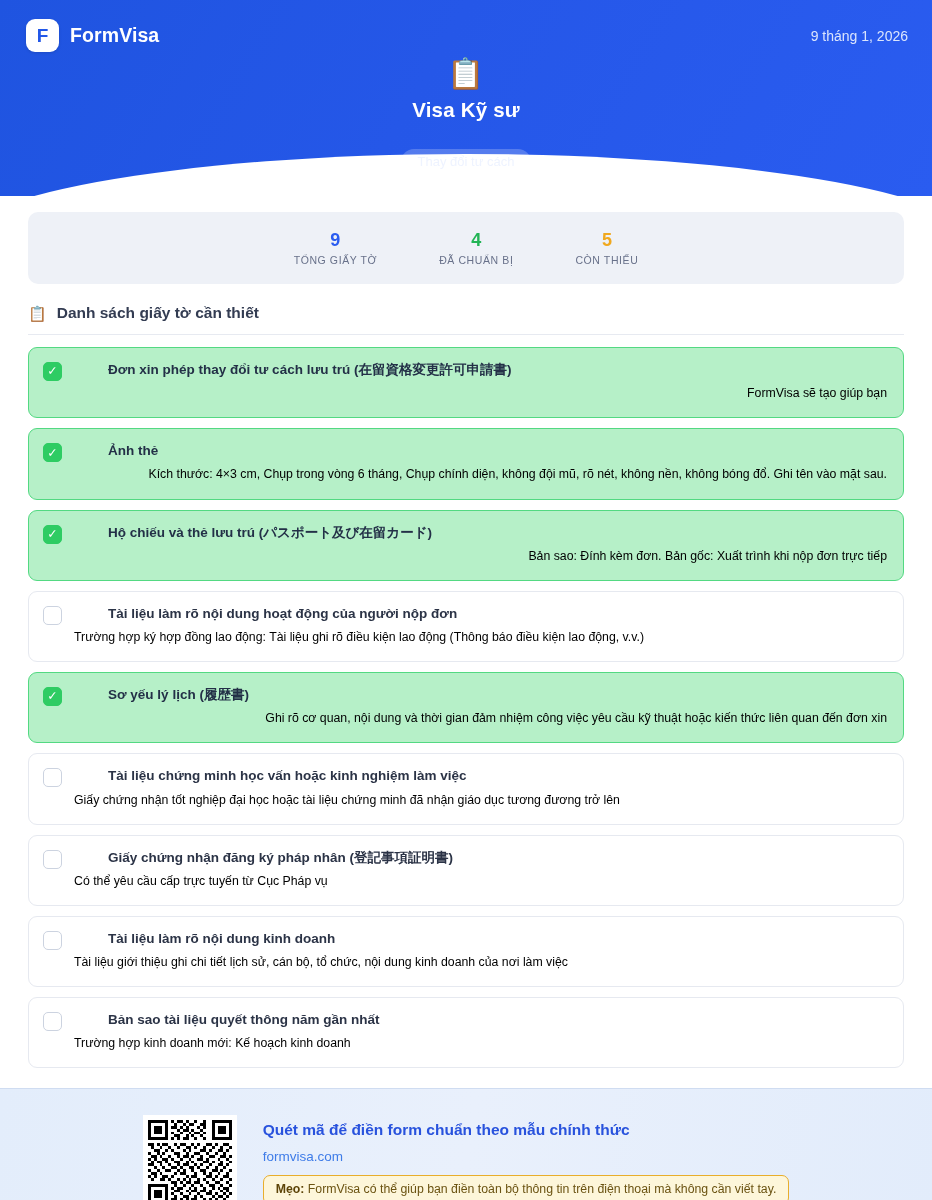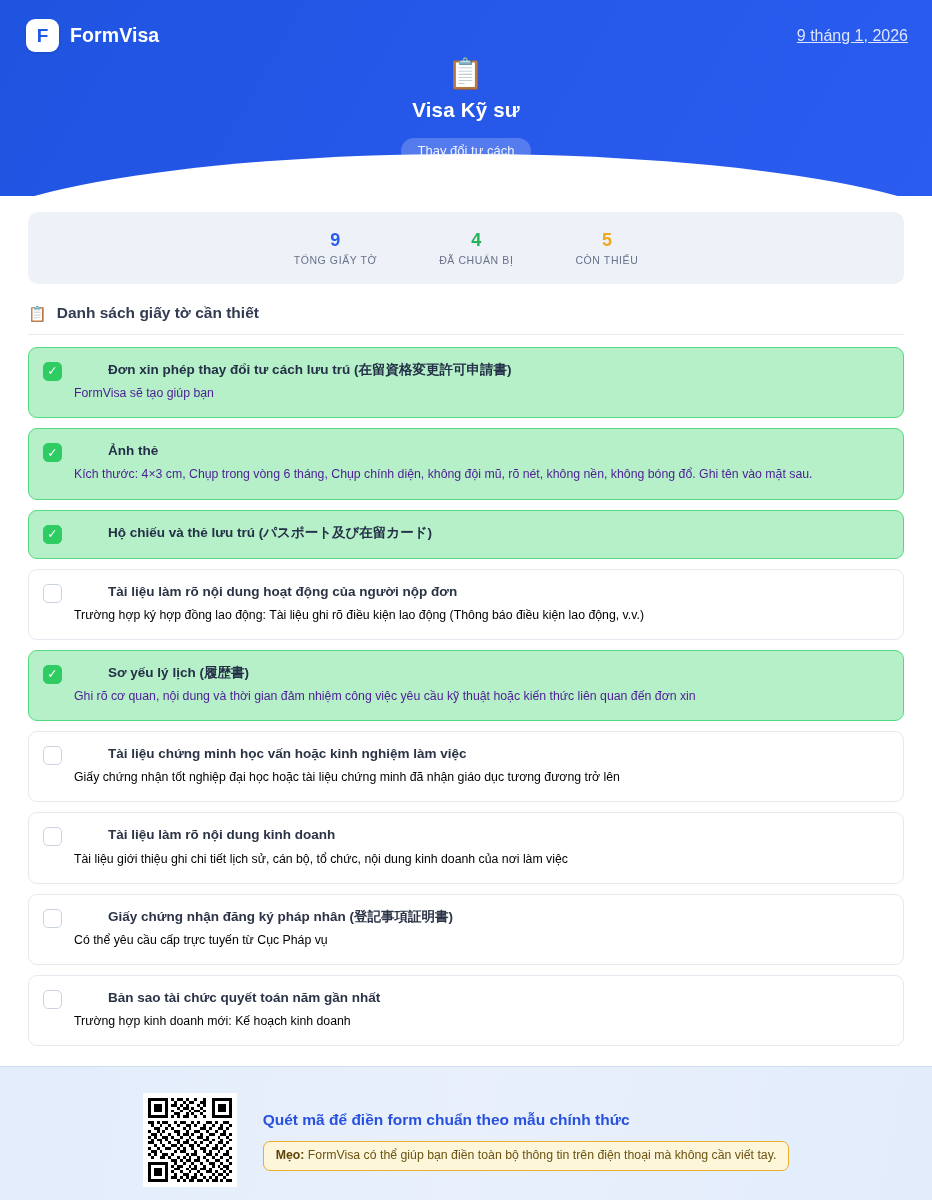--- a/index.html
+++ b/index.html
@@ -34,33 +34,33 @@
     display: flex; align-items: center; justify-content: center;
     box-shadow: 0 1px 3px rgba(0,0,0,.13);
   }
   .logo-f {
     font-size: 19px; font-weight: bold; color: #2257e8;
     font-family: "Liberation Sans", sans-serif; line-height: 1;
   }
   .brand-name {
     color: #ffffff; font-size: 19.5px; font-weight: bold; letter-spacing: .1px;
   }
-  .hdr-date { color: #dbe5fd; font-size: 16px; text-decoration: underline; }
+  .hdr-date { color: #dbe5fd; font-size: 14px; }
 
   .hdr-center {
     position: relative; z-index: 3;
     display: flex; flex-direction: column; align-items: center;
     margin-top: 7px;
   }
   .clip-emoji { font-size: 30px; line-height: 1; margin-bottom: 9px; }
   .visa-title {
     color: #ffffff; font-size: 20.5px; font-weight: bold; letter-spacing: .2px;
   }
   .visa-badge {
-    margin-top: 16px;
+    margin-top: 27px;
     background: rgba(255,255,255,.22);
     color: #eef3ff;
     font-size: 13px;
     padding: 6px 17px;
     border-radius: 20px;
     line-height: 1.1;
   }
   .curve {
     position: absolute;
     left: -6%;
@@ -138,21 +138,21 @@
   .itxt { flex: 1 1 auto; min-width: 0; }
   .ititle {
     font-size: 13.5px; font-weight: bold; color: #2b3346;
     line-height: 1.35;
     padding-left: 34px;
   }
   .idesc {
     font-size: 12.3px; color: #000000; line-height: 1.55; margin-top: 5px;
   }
   .item.done .ititle { color: #233047; }
-  .item.done .idesc { color: #4c1d95; }
+  .item.done .idesc { color: #000000; text-align: right; }
 
   
   .qr-band {
     margin-top: 20px;
     background: linear-gradient(100deg, #e3edfb 0%, #e9f0fc 50%, #e2ecfb 100%);
     border-top: 1px solid #cfdcf1;
     padding: 26px 28px 24px 28px;
     display: flex; align-items: center; justify-content: center; gap: 26px;
   }
   .qr-box {
@@ -243,20 +243,21 @@
           <div class="ititle">Ảnh thẻ</div>
           <div class="idesc">Kích thước: 4×3 cm, Chụp trong vòng 6 tháng, Chụp chính diện, không đội mũ, rõ nét, không nền, không bóng đổ. Ghi tên vào mặt sau.</div>
         </div>
       </div>
       <div class="item done">
         <div class="cbx">
           <span class="tick">✓</span>
         </div>
         <div class="itxt">
           <div class="ititle">Hộ chiếu và thẻ lưu trú (パスポート及び在留カード)</div>
+          <div class="idesc">Bản sao: Đính kèm đơn. Bản gốc: Xuất trình khi nộp đơn trực tiếp</div>
         </div>
       </div>
       <div class="item">
         <div class="cbx"></div>
         <div class="itxt">
           <div class="ititle">Tài liệu làm rõ nội dung hoạt động của người nộp đơn</div>
           <div class="idesc">Trường hợp ký hợp đồng lao động: Tài liệu ghi rõ điều kiện lao động (Thông báo điều kiện lao động, v.v.)</div>
         </div>
       </div>
       <div class="item done">
@@ -271,35 +272,35 @@
       <div class="item">
         <div class="cbx"></div>
         <div class="itxt">
           <div class="ititle">Tài liệu chứng minh học vấn hoặc kinh nghiệm làm việc</div>
           <div class="idesc">Giấy chứng nhận tốt nghiệp đại học hoặc tài liệu chứng minh đã nhận giáo dục tương đương trở lên</div>
         </div>
       </div>
       <div class="item">
         <div class="cbx"></div>
         <div class="itxt">
+          <div class="ititle">Giấy chứng nhận đăng ký pháp nhân (登記事項証明書)</div>
+          <div class="idesc">Có thể yêu cầu cấp trực tuyến từ Cục Pháp vụ</div>
+        </div>
+      </div>
+      <div class="item">
+        <div class="cbx"></div>
+        <div class="itxt">
           <div class="ititle">Tài liệu làm rõ nội dung kinh doanh</div>
           <div class="idesc">Tài liệu giới thiệu ghi chi tiết lịch sử, cán bộ, tổ chức, nội dung kinh doanh của nơi làm việc</div>
         </div>
       </div>
       <div class="item">
         <div class="cbx"></div>
         <div class="itxt">
-          <div class="ititle">Giấy chứng nhận đăng ký pháp nhân (登記事項証明書)</div>
-          <div class="idesc">Có thể yêu cầu cấp trực tuyến từ Cục Pháp vụ</div>
-        </div>
-      </div>
-      <div class="item">
-        <div class="cbx"></div>
-        <div class="itxt">
-          <div class="ititle">Bản sao tài chức quyết toán năm gần nhất</div>
+          <div class="ititle">Bản sao tài liệu quyết thông năm gần nhất</div>
           <div class="idesc">Trường hợp kinh doanh mới: Kế hoạch kinh doanh</div>
         </div>
       </div>
     </div>
 
   <div class="qr-band">
     <div class="qr-box">
       <svg viewBox="0 0 29 29" shape-rendering="crispEdges">
         <rect width="29" height="29" fill="#fff"></rect>
         <g fill="#000">
@@ -534,19 +535,20 @@
             <rect x="17" y="28" width="2" height="1"></rect>
             <rect x="20" y="28" width="1" height="1"></rect>
             <rect x="22" y="28" width="2" height="1"></rect>
             <rect x="25" y="28" width="1" height="1"></rect>
             <rect x="27" y="28" width="2" height="1"></rect>
         </g>
       </svg>
     </div>
     <div class="qr-text">
       <div class="qr-h">Quét mã để điền form chuẩn theo mẫu chính thức</div>
+      <div class="qr-url">formvisa.com</div>
       <div class="tip">
         <b>Mẹo:</b><span> FormVisa có thể giúp bạn điền toàn bộ thông tin trên điện thoại mà không cần viết tay.</span>
       </div>
     </div>
   </div>
 
 </div>
 
 </body></html>

